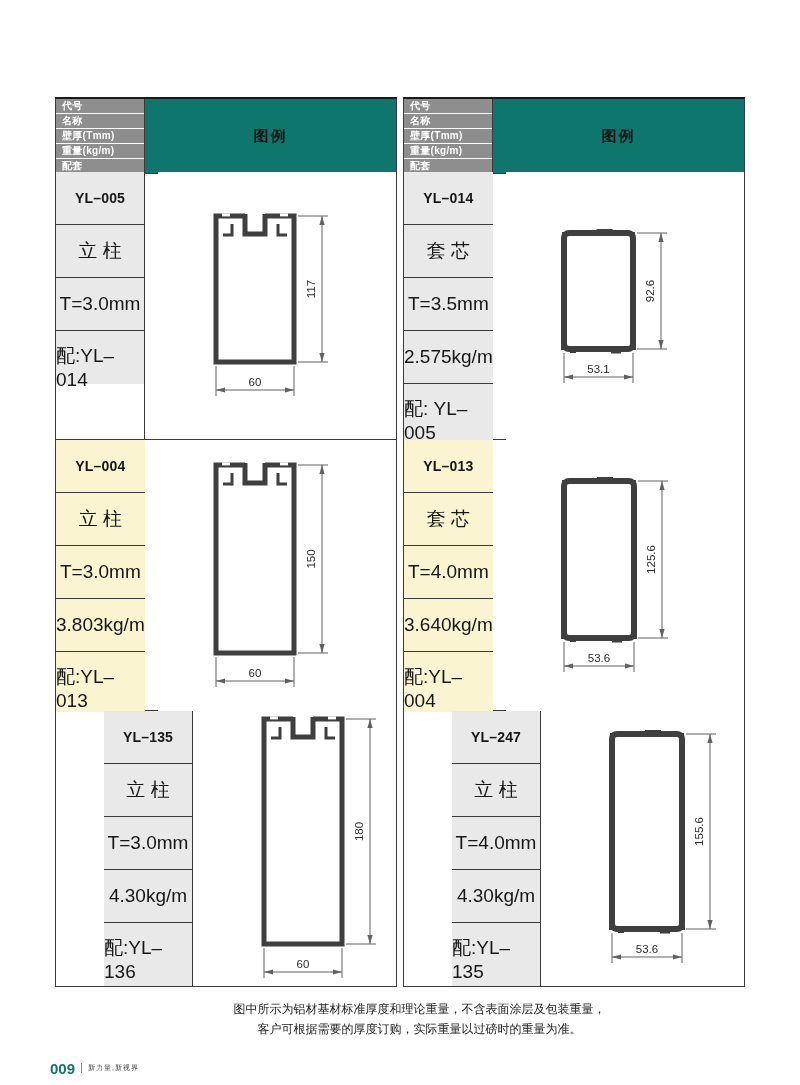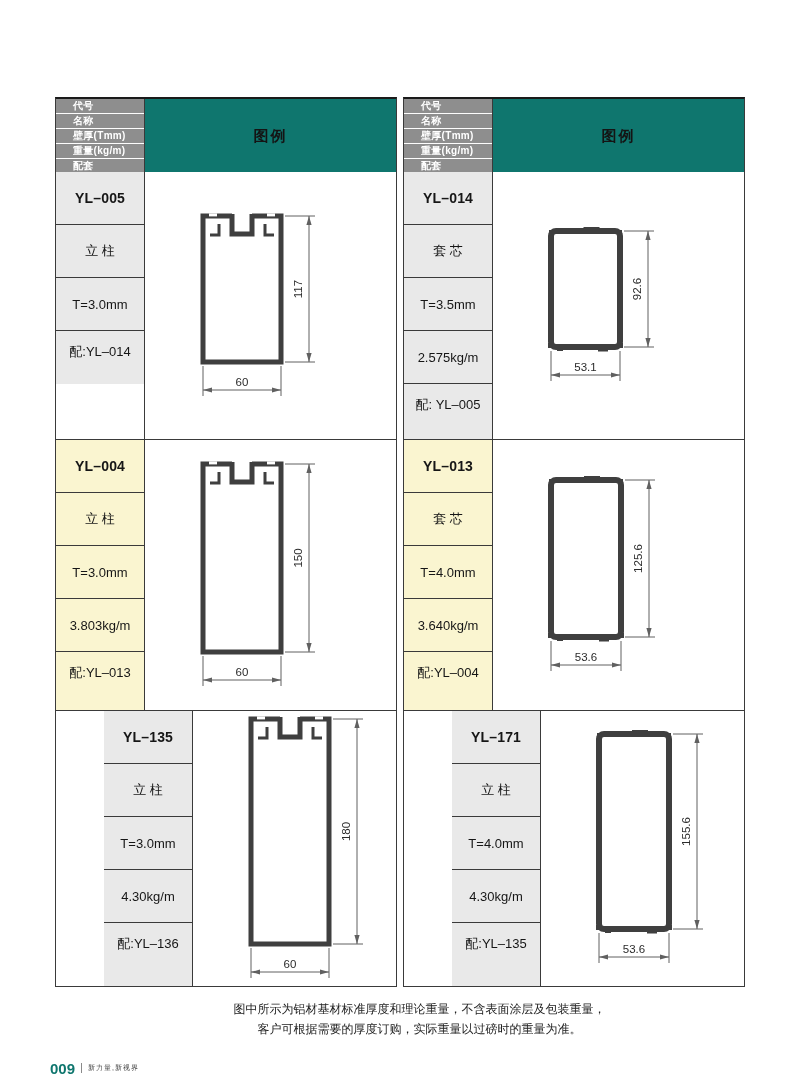--- a/index.html
+++ b/index.html
@@ -12,39 +12,39 @@
     width:342px;box-sizing:border-box;
     border-left:1px solid #3a3a3a;border-right:1px solid #3a3a3a;
     border-top:2px solid #1a1a1a;border-bottom:1px solid #3a3a3a;
     background:#fff;
   }
   
   .phead{display:grid;grid-template-columns:89px 1fr;height:73px;}
   .phead-labels{display:grid;grid-template-rows:repeat(5,1fr);border-right:1px solid #3a3a3a;}
   .phead-labels .hrow{
     background:#8e8e8e;color:#ffffff;font-weight:bold;font-size:10px;
-    display:flex;align-items:center;padding-left:17px;border-bottom:1px solid #fdfdfd;
+    display:flex;align-items:center;padding-left:6px;border-bottom:1px solid #fdfdfd;
     letter-spacing:.3px;
   }
   .phead-labels .hrow:last-child{border-bottom:1px solid #3a3a3a;}
   .phead-legend{
     background:#0f766e;display:flex;align-items:center;justify-content:center;
     font-weight:bold;font-size:15px;color:#141414;border-bottom:1px solid #3a3a3a;
     letter-spacing:2px;
   }
   
-  .pblock{display:grid;grid-template-columns:89px 1fr;border-bottom:1px solid #3a3a3a;}
+  .pblock{display:grid;grid-template-columns:89px 1fr;border-bottom:1px solid #3a3a3a;gap:13px;}
   .pblock:last-child{border-bottom:none;}
   .h1{height:267px;} .h2{height:270px;} .h3{height:275px;padding-left:48px;}
   .plabels{display:grid;grid-template-rows:53px 53px 53px 53px 1fr;border-right:1px solid #3a3a3a;}
   .bg-gray .plabels .cell{background:#e9e9e9;}
   .bg-cream .plabels .cell{background:#faf5d0;}
   .plabels .cell{
     display:flex;align-items:center;justify-content:center;
-    font-size:13px;color:#161616;border-bottom:1px solid #3a3a3a;
+    font-size:19px;color:#161616;border-bottom:1px solid #3a3a3a;
   }
   .plabels .cell:last-child{border-bottom:none;align-items:flex-start;padding-top:12px;}
   .plabels .cell.code{font-weight:bold;font-size:14px;letter-spacing:.2px;}
   .pdrawing{background:#fff;display:flex;align-items:center;justify-content:flex-start;overflow:hidden;}
   
   .footer-note{margin-top:13px;text-align:center;font-size:12px;line-height:1.65;color:#222;padding-left:39px;}
   .page-footer{margin:20px 0 0 50px;display:flex;align-items:center;gap:6px;}
   .page-footer .pno{font-weight:bold;font-size:15px;color:#0f766e;}
   .page-footer .vdiv{width:1px;height:10px;background:#8a8a8a;}
   .page-footer .slogan{font-size:7px;color:#444;letter-spacing:1px;}
@@ -233,21 +233,21 @@
               <line x1="128" y1="167" x2="128" y2="197" stroke="#606060" stroke-width="1"></line>
               <line x1="58" y1="191" x2="128" y2="191" stroke="#606060" stroke-width="1"></line>
               <polygon points="58,191 67,188.4 67,193.6" fill="#606060"></polygon>
               <polygon points="128,191 119,188.4 119,193.6" fill="#606060"></polygon>
               <text x="93" y="187" text-anchor="middle" font-size="11.5" fill="#2b2b2b" font-family="'Liberation Sans',sans-serif">53.6</text>
             </svg>
           </div>
         </div>
         <div class="pblock h3 bg-gray">
           <div class="plabels">
-            <div class="cell code">YL–171</div>
+            <div class="cell code">YL–247</div>
             <div class="cell">立 柱</div>
             <div class="cell">T=4.0mm</div>
             <div class="cell">4.30kg/m</div>
             <div class="cell match">配:YL–135</div>
           </div>
           <div class="pdrawing">
             <svg width="176" height="241" viewBox="0 0 176 241">
               <rect x="58" y="6" width="70" height="195" rx="5" ry="5" fill="none" stroke="#3f3f3f" stroke-width="6"></rect>
               <rect x="56" y="5" width="4" height="4" fill="#3f3f3f"></rect>
               <rect x="126" y="5" width="4" height="4" fill="#3f3f3f"></rect>

